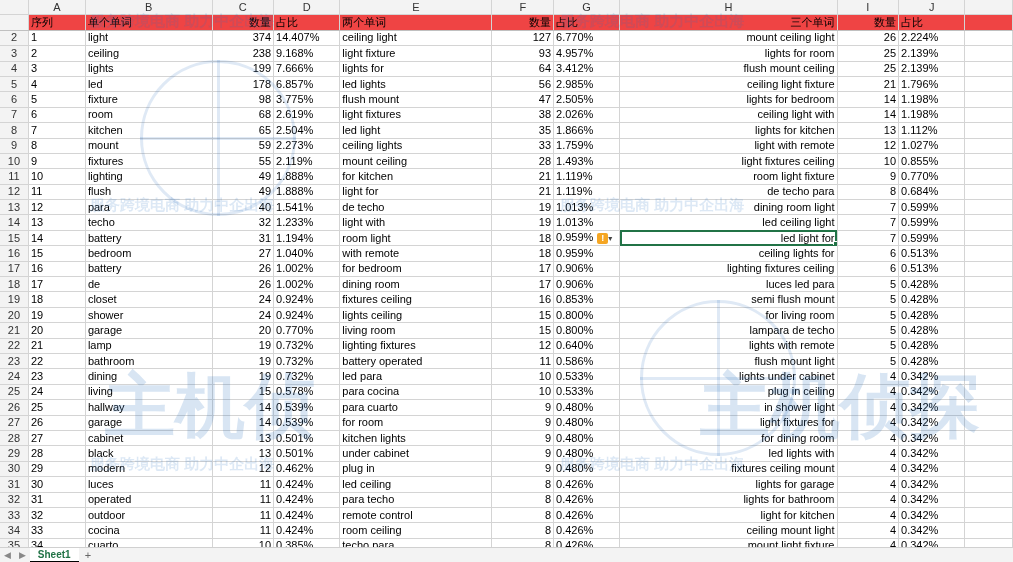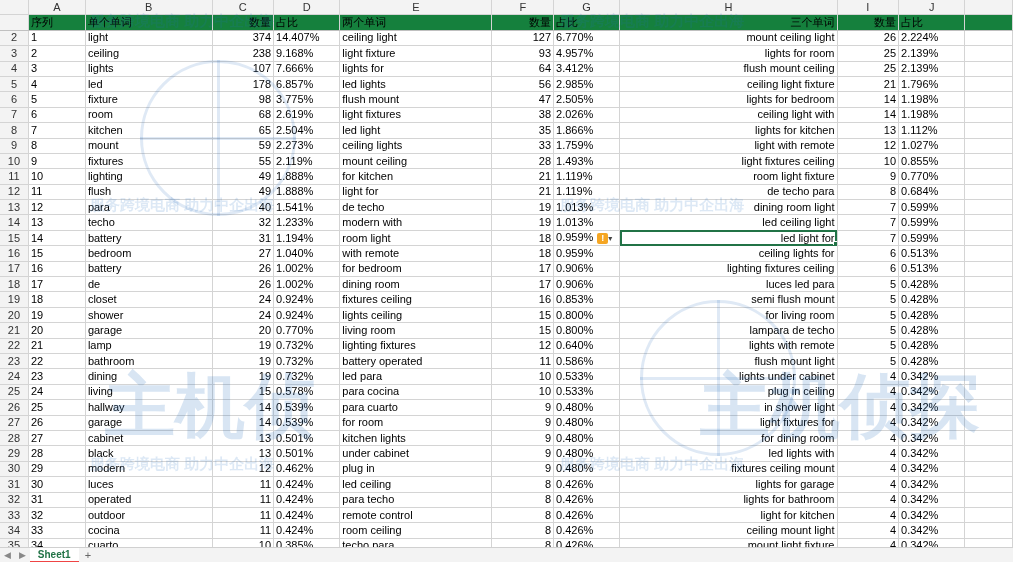--- a/index.html
+++ b/index.html
@@ -87,21 +87,21 @@
     padding: 0 2px;
     font-weight: normal;
     font-size: 11px;
     overflow: hidden;
     white-space: nowrap;
     background: #fff;
     vertical-align: middle;
   }
   
   tr.header td {
-    background: #15803d;
+    background: #ef4444;
     font-weight: normal;
     border-bottom: 1px solid #c0c0c0;
   }
   .rownum {
     width: 20px;
     background: #f3f3f3 !important;
     color: #333;
     text-align: center;
     font-size: 9.5px;
     border-right: 1px solid #c6c6c6;
@@ -181,21 +181,21 @@
   }
   .tab-nav {
     color: #888;
     padding: 0 4px;
     font-size: 9px;
   }
   .sheet-tab {
     padding: 0 8px;
     color: #217346;
     font-weight: bold;
-    border-bottom: 2px solid #ef4444;
+    border-bottom: 2px solid #000000;
     height: 13px;
     line-height: 13px;
     background: #fff;
   }
   .tab-plus {
     padding: 0 6px;
     color: #666;
     font-size: 11px;
   }
 </style>
@@ -258,21 +258,21 @@
           <td class="txt w-pct">4.957%</td>
           <td class="txt w-word3">lights for room</td>
           <td class="num w-qty">25</td>
           <td class="txt w-pct">2.139%</td>
           <td class="w-gap"></td>
         </tr>
         <tr>
           <td class="rownum">4</td>
           <td class="txt w-seq">3</td>
           <td class="txt w-word1">lights</td>
-          <td class="num w-qty">107</td>
+          <td class="num w-qty">199</td>
           <td class="txt w-pct">7.666%</td>
           <td class="txt w-word2">lights for</td>
           <td class="num w-qty">64</td>
           <td class="txt w-pct">3.412%</td>
           <td class="txt w-word3">flush mount ceiling</td>
           <td class="num w-qty">25</td>
           <td class="txt w-pct">2.139%</td>
           <td class="w-gap"></td>
         </tr>
         <tr>
@@ -400,21 +400,21 @@
           <td class="num w-qty">7</td>
           <td class="txt w-pct">0.599%</td>
           <td class="w-gap"></td>
         </tr>
         <tr>
           <td class="rownum">14</td>
           <td class="txt w-seq">13</td>
           <td class="txt w-word1">techo</td>
           <td class="num w-qty">32</td>
           <td class="txt w-pct">1.233%</td>
-          <td class="txt w-word2">modern with</td>
+          <td class="txt w-word2">light with</td>
           <td class="num w-qty">19</td>
           <td class="txt w-pct">1.013%</td>
           <td class="txt w-word3">led ceiling light</td>
           <td class="num w-qty">7</td>
           <td class="txt w-pct">0.599%</td>
           <td class="w-gap"></td>
         </tr>
         <tr>
           <td class="rownum">15</td>
           <td class="txt w-seq">14</td>

